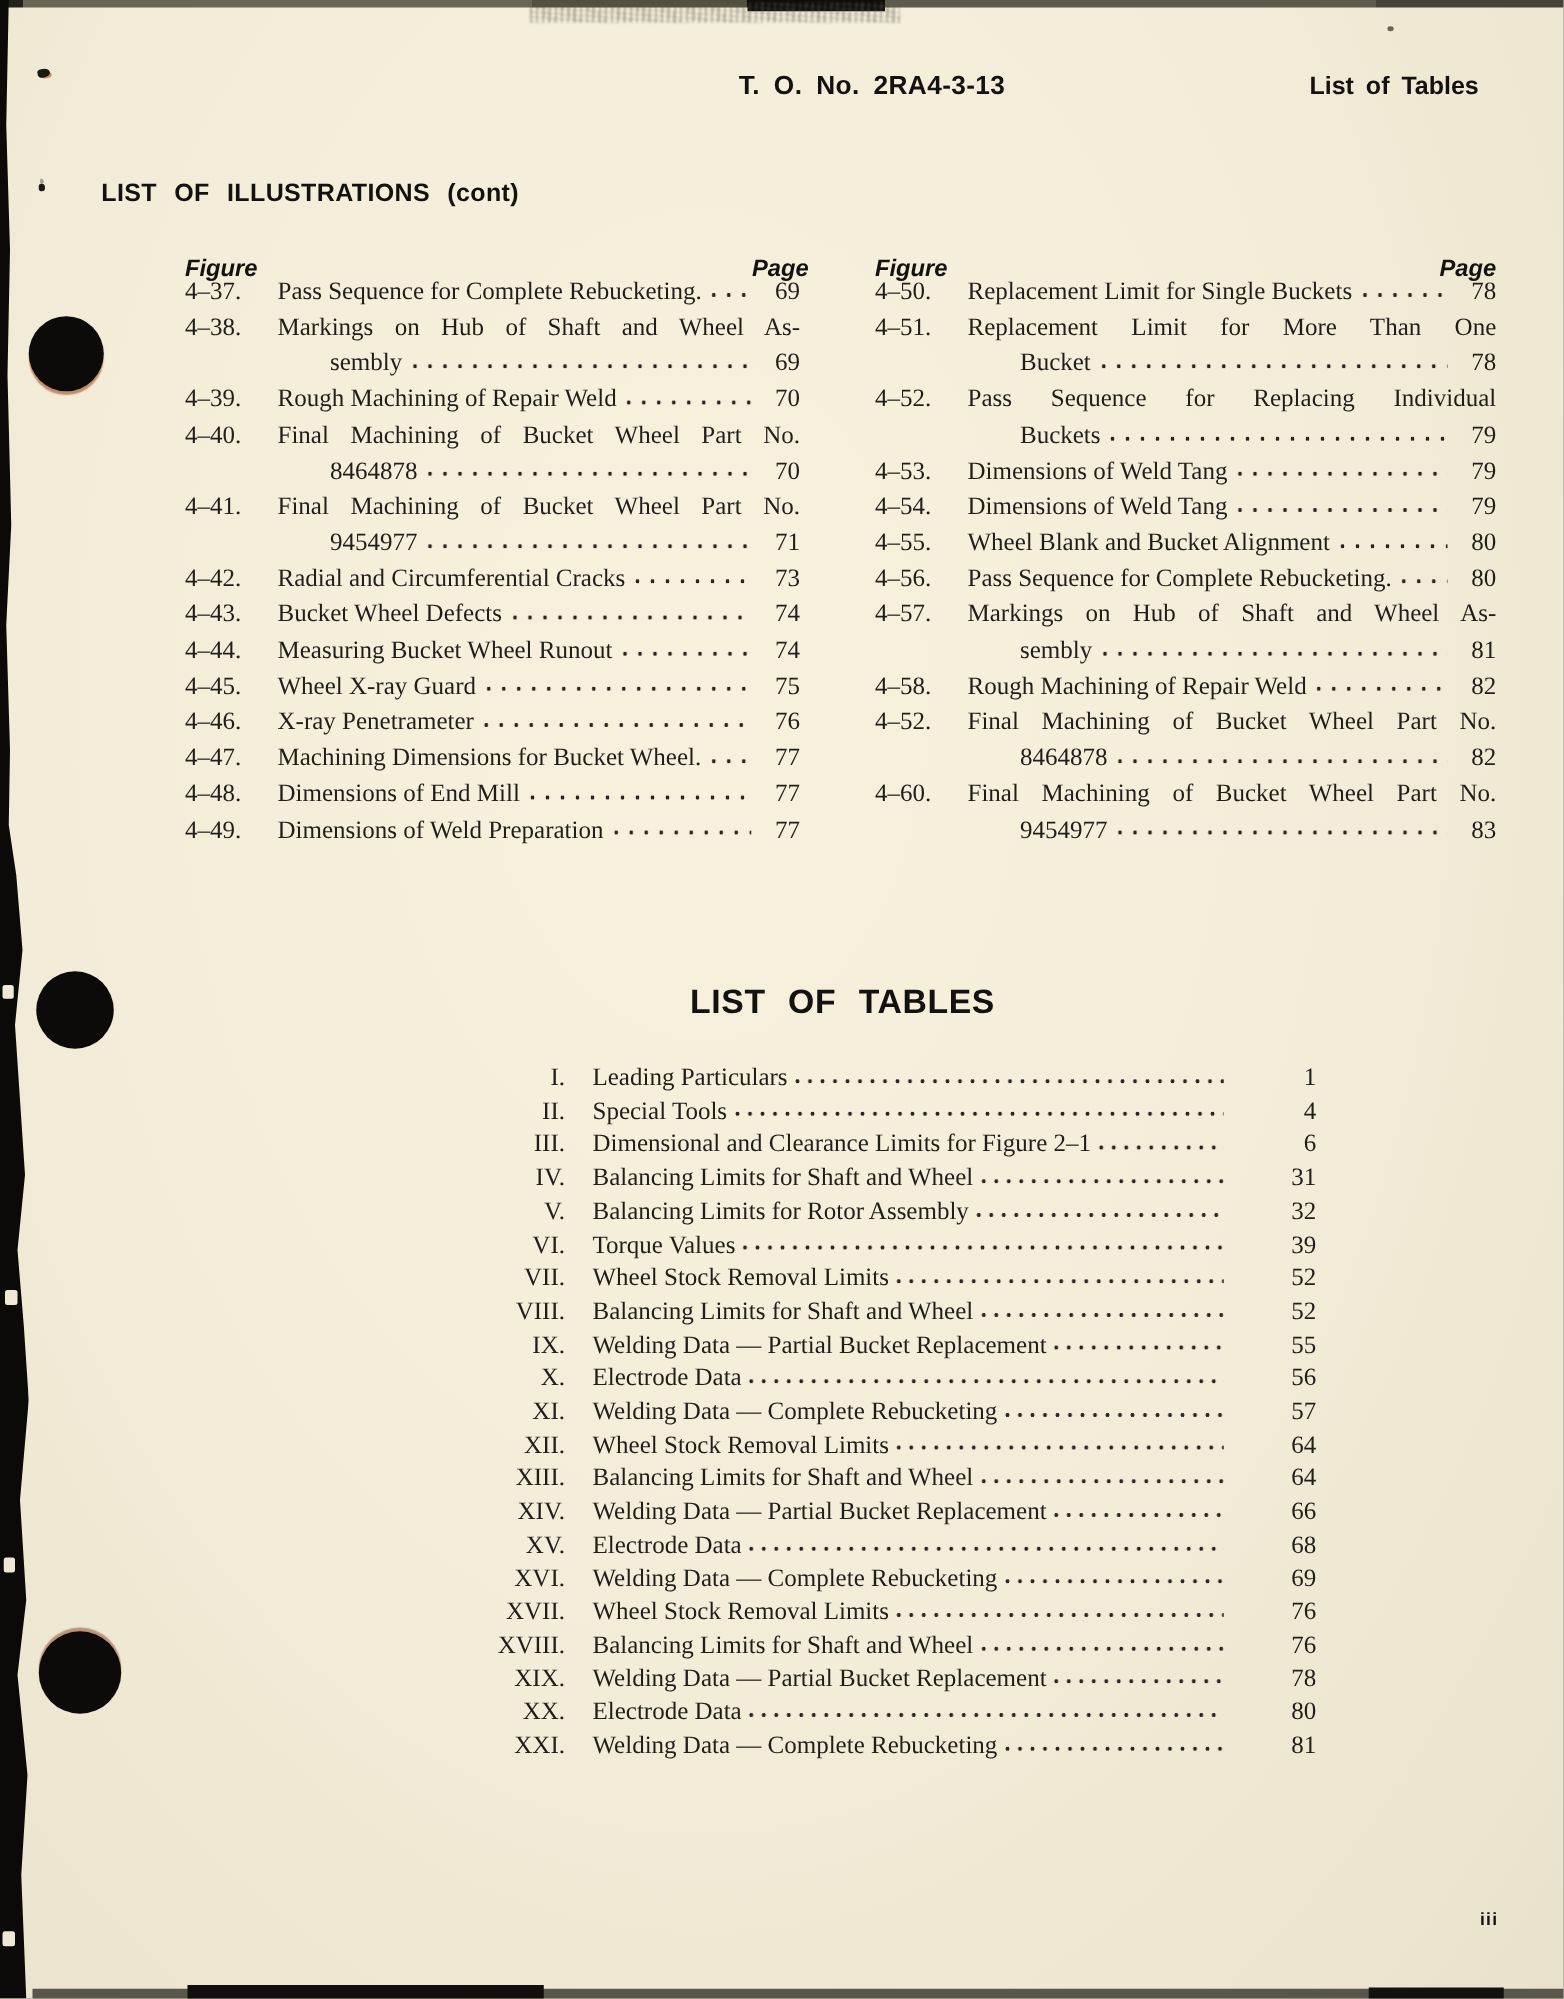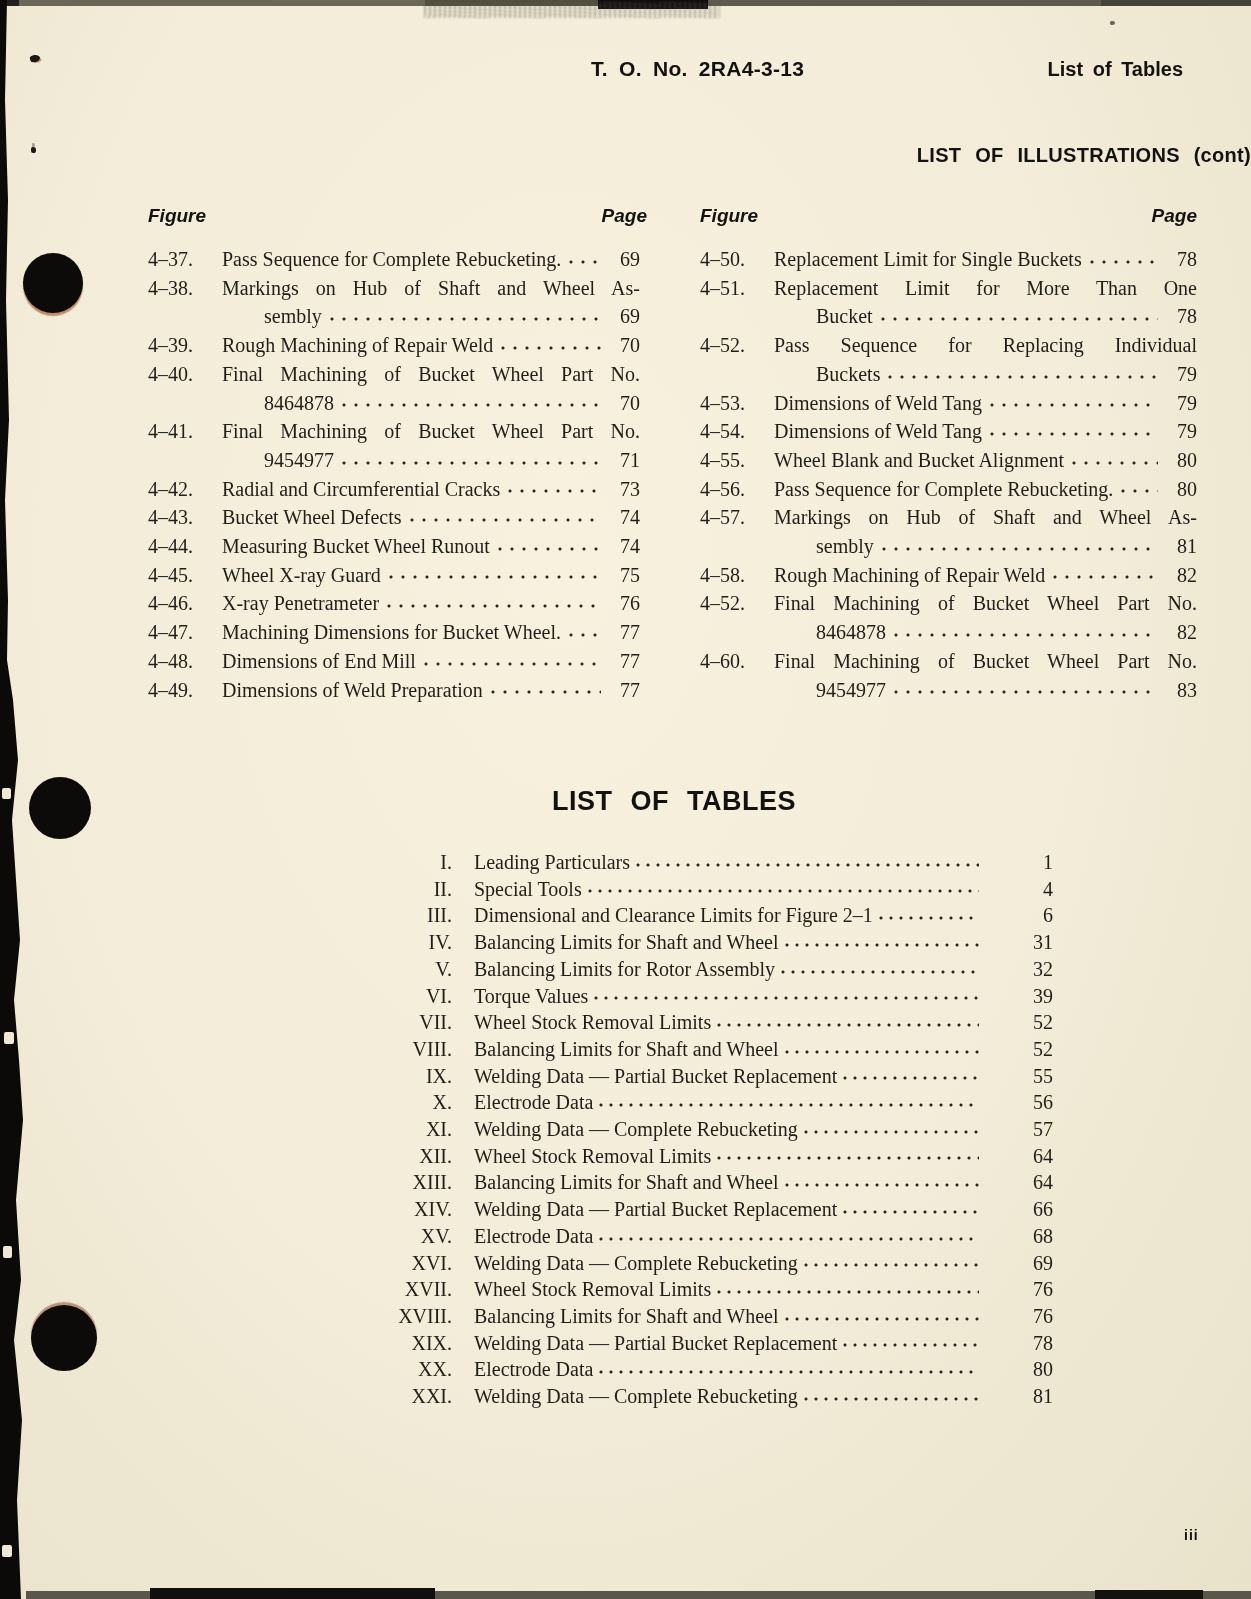--- a/index.html
+++ b/index.html
@@ -37,31 +37,31 @@
   .hole.h2{left:29px;top:777px;width:62px;height:62px;}
   .hole.h3{left:31px;top:1305px;width:66px;height:66px;box-shadow:0 -3px 1px rgba(120,42,10,.45);}
   .speck{position:absolute;background:#1c1812;border-radius:40% 60% 55% 45%;}
   .speck.s1{left:30px;top:55px;width:10px;height:7px;transform:rotate(-12deg);box-shadow:2px 2px 0 -1px rgba(150,60,15,.5);}
   .speck.s2{left:31px;top:147px;width:5px;height:6px;box-shadow:0 -5px 0 -1px rgba(120,110,90,.6);}
   .speck.s3{left:1110px;top:21px;width:5px;height:4px;background:#6b6556;}
   
   .sans{font-family:"Liberation Sans", sans-serif;font-weight:bold;color:var(--ink-heavy);}
   .hdr-doc{position:absolute;top:57px;left:566px;font-size:21px;word-spacing:5px;letter-spacing:.3px;margin-left:25px;}
   .hdr-sec{position:absolute;top:58px;right:68px;font-size:20px;word-spacing:4px;}
-  .illus-title{position:absolute;top:144px;left:81px;right:0;text-align:right;font-size:20px;word-spacing:8px;letter-spacing:.3px;}
+  .illus-title{position:absolute;top:144px;left:81px;right:0;text-align:left;font-size:20px;word-spacing:8px;letter-spacing:.3px;}
   .tables-title{position:absolute;top:786px;left:97px;right:0;text-align:center;font-size:27px;word-spacing:10px;letter-spacing:.5px;}
   .colhead-row{position:absolute;top:189px;left:148px;width:1049px;display:flex;}
   .colhead{display:flex;justify-content:space-between;font-size:19px;font-style:italic;word-spacing:0;margin-top:16px;}
   .colhead.left{width:499px;margin-right:53px;}
   .colhead.right{width:497px;}
   
   .illus-cols{position:absolute;top:219px;left:148px;width:1049px;display:flex;font-size:20px;line-height:28.7px;align-items:flex-end;}
   .col{display:flex;flex-direction:column;}
   .col.left{width:492px;margin-right:60px;}
-  .col.right{width:497px;margin-top:26px;}
+  .col.right{width:497px;}
   .toc-line{display:flex;}
   .toc-line .num{flex:0 0 74px;}
   .toc-line .txt{flex:0 1 auto;white-space:nowrap;}
   .toc-line .leader{flex:1 1 8px;min-width:0;margin:0 5px 0 3px;
     background-image:radial-gradient(circle, var(--dot) 1.4px, rgba(0,0,0,0) 1.7px);
     background-size:12px 6px;background-repeat:repeat-x;background-position:1px calc(100% - 9px);}
   .toc-line .pg{flex:0 0 34px;text-align:right;}
   .toc-line.head .txt{flex:1 1 auto;text-align:justify;text-align-last:justify;}
   .toc-line.indent .num{flex-basis:116px;}
   

